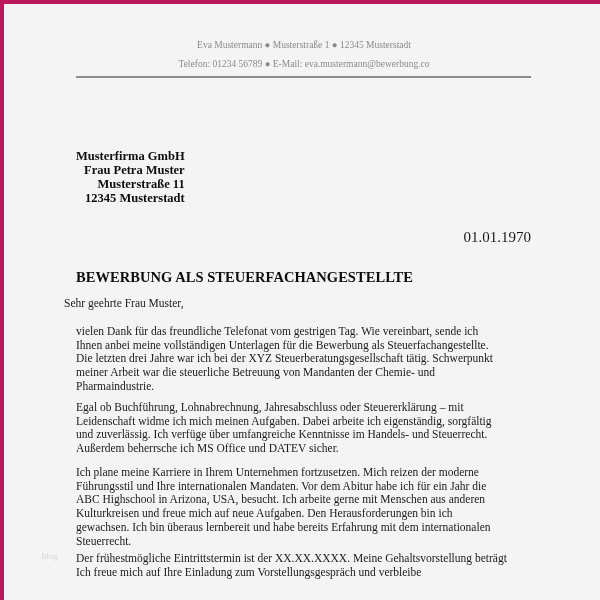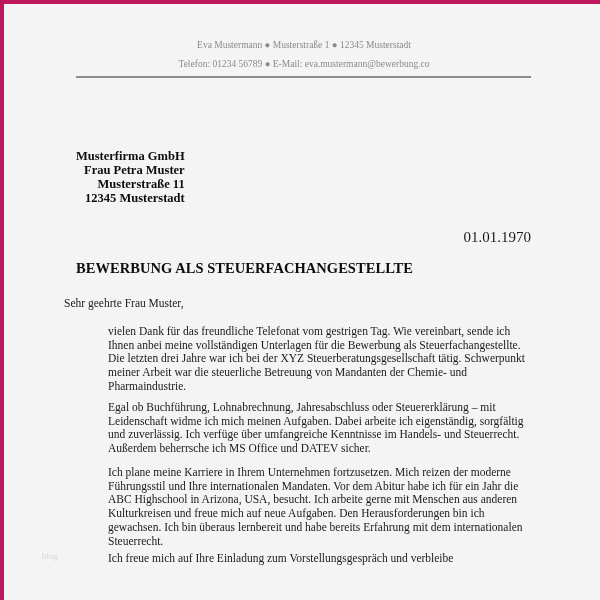--- a/index.html
+++ b/index.html
@@ -55,21 +55,21 @@
       left: 440px;
       top: 225px;
       width: 87px;
       text-align: right;
       font-size: 15px;
       color: #1a1a1a;
     }
     .subject {
       position: absolute;
       left: 72px;
-      top: 256px;
+      top: 265px;
       font-size: 14.5px;
       font-weight: bold;
       color: #0d0d0d;
       white-space: nowrap;
       letter-spacing: 0.05px;
     }
     .salutation {
       position: absolute;
       left: 60px;
       top: 293px;
@@ -78,21 +78,21 @@
       white-space: nowrap;
     }
     .para {
       position: absolute;
       left: 72px;
       width: 470px;
       font-size: 11.5px;
       line-height: 13.7px;
       color: #1a1a1a;
     }
-    .para div { white-space: nowrap; margin-left: 32px; }
+    .para div { white-space: nowrap; }
     .p1 { top: 321px; }
     .p2 { top: 397px; }
     .p3 { top: 462px; }
     .p4 { top: 548px; }
     .watermark {
       position: absolute;
       left: 38px;
       top: 547px;
       font-size: 9px;
       color: #d6d6d6;
@@ -138,18 +138,19 @@
   <div class="para p3">
     <div>Ich plane meine Karriere in Ihrem Unternehmen fortzusetzen. Mich reizen der moderne</div>
     <div>Führungsstil und Ihre internationalen Mandaten. Vor dem Abitur habe ich für ein Jahr die</div>
     <div>ABC Highschool in Arizona, USA, besucht. Ich arbeite gerne mit Menschen aus anderen</div>
     <div>Kulturkreisen und freue mich auf neue Aufgaben. Den Herausforderungen bin ich</div>
     <div>gewachsen. Ich bin überaus lernbereit und habe bereits Erfahrung mit dem internationalen</div>
     <div>Steuerrecht.</div>
   </div>
 
   <div class="para p4">
+    <div>Der frühestmögliche Eintrittstermin ist der XX.XX.XXXX. Meine Gehaltsvorstellung beträgt</div>
     <div>Ich freue mich auf Ihre Einladung zum Vorstellungsgespräch und verbleibe</div>
   </div>
 
   <div class="watermark">blog</div>
 
 </div>
 
 </body></html>

